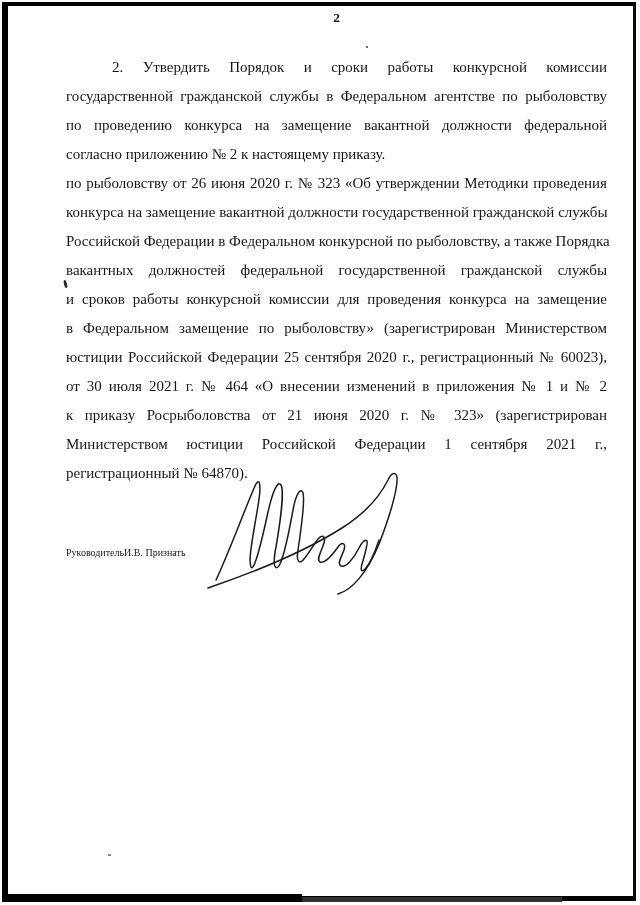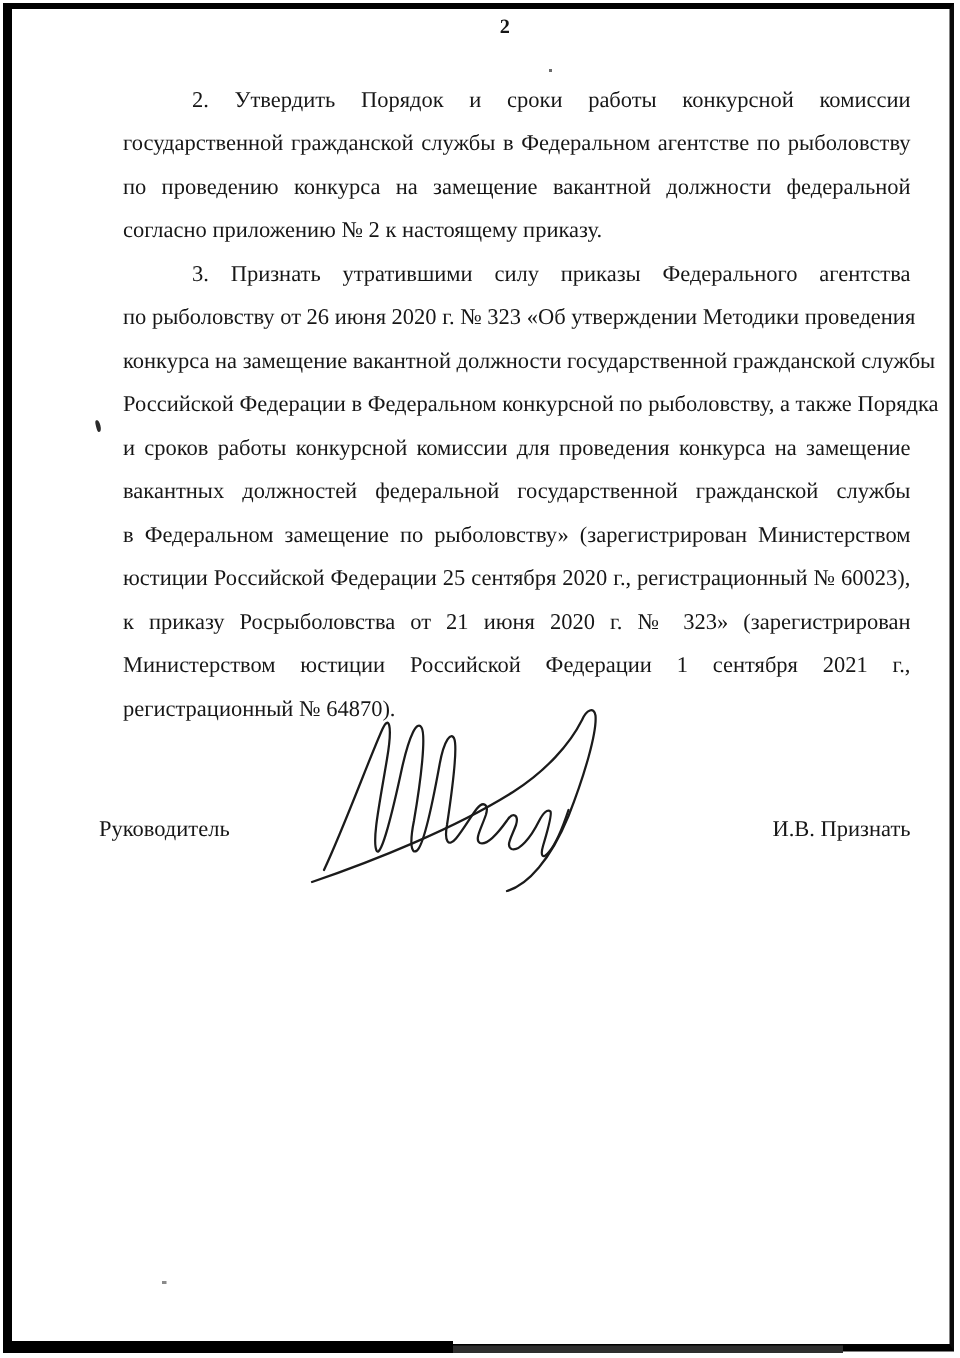--- a/index.html
+++ b/index.html
@@ -17,26 +17,26 @@
     position:absolute;left:2px;top:894px;width:300px;height:8px;background:#000;
   }
   .frame-gray-bottom{
     position:absolute;left:302px;top:897px;width:260px;height:5px;background:#2e2e2e;
   }
   .pagenum{
     position:absolute;top:10px;left:66px;width:541px;
     text-align:center;font-size:13.5px;line-height:16px;font-weight:bold;
   }
   .docbody{position:absolute;top:53px;left:66px;width:541px;font-size:15px;}
-  .line{height:29px;line-height:29px;text-align:justify;text-align-last:justify;white-space:nowrap;margin-left:16px;}
+  .line{height:29px;line-height:29px;text-align:justify;text-align-last:justify;white-space:nowrap;}
   .line.indent{text-indent:46px;}
   .line.last{text-align:left;text-align-last:left;}
   .sigrow{
     position:absolute;top:544px;left:66px;width:541px;
-    display:flex;justify-content:space-between;font-size:15px;line-height:18px;
+    display:flex;justify-content:flex-start;font-size:10px;line-height:18px;
   }
   .sig-svg{position:absolute;left:204px;top:458px;pointer-events:none;}
   .artifact-comma{
     position:absolute;left:64px;top:280px;width:3px;height:8px;
     background:#2a2a2a;border-radius:45% 55% 60% 40%;transform:rotate(-14deg);
   }
   .artifact-dot1{position:absolute;left:366px;top:46px;width:2px;height:2px;background:#6b6b6b;}
   .artifact-dot2{position:absolute;left:108px;top:854px;width:3px;height:2px;background:#8a8a8a;}
 </style>
 </head>
@@ -49,28 +49,28 @@
   <div class="frame-gray-bottom"></div>
 
   <div class="pagenum">2</div>
 
   <div class="docbody">
     <div class="line indent">2. Утвердить Порядок и сроки работы конкурсной комиссии</div>
     <div class="line">государственной гражданской службы в Федеральном агентстве по рыболовству</div>
     <div class="line">по проведению конкурса на замещение вакантной должности федеральной</div>
     <div class="line last">согласно приложению № 2 к настоящему приказу.</div>
 
-    <div class="line indent">3. Признать утратившими силу приказы Федерального агентства</div>
     <div class="line">по рыболовству от 26 июня 2020 г. № 323 «Об утверждении Методики проведения</div>
     <div class="line">конкурса на замещение вакантной должности государственной гражданской службы</div>
     <div class="line">Российской Федерации в Федеральном конкурсной по рыболовству, а также Порядка</div>
+    <div class="line">вакантных должностей федеральной государственной гражданской службы</div>
     <div class="line">и сроков работы конкурсной комиссии для проведения конкурса на замещение</div>
-    <div class="line">вакантных должностей федеральной государственной гражданской службы</div>
     <div class="line">в Федеральном замещение по рыболовству» (зарегистрирован Министерством</div>
     <div class="line">юстиции Российской Федерации 25 сентября 2020 г., регистрационный № 60023),</div>
+    <div class="line">от 30 июля 2021 г. № 464 «О внесении изменений в приложения № 1 и № 2</div>
     <div class="line">к приказу Росрыболовства от 21 июня 2020 г. № 323» (зарегистрирован</div>
     <div class="line">Министерством юстиции Российской Федерации 1 сентября 2021 г.,</div>
     <div class="line last">регистрационный № 64870).</div>
   </div>
 
   <svg class="sig-svg" width="200" height="142" viewBox="0 0 200 142">
     <g fill="none" stroke="#1b1b1b" stroke-width="1.5" stroke-linecap="round">
       <path d="M 4 130
         C 45 116, 100 94, 138 70
         C 160 56, 176 38, 184 22

